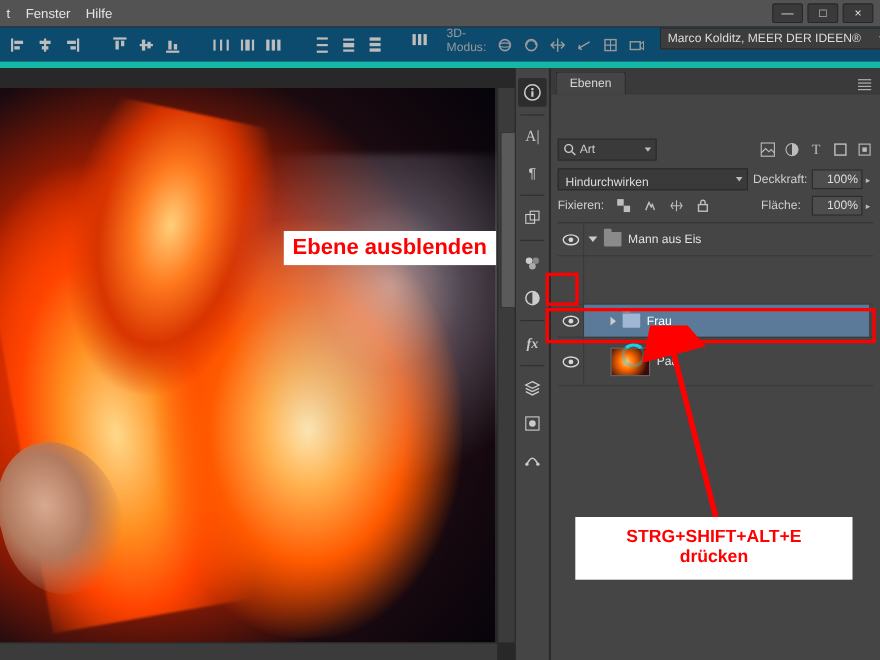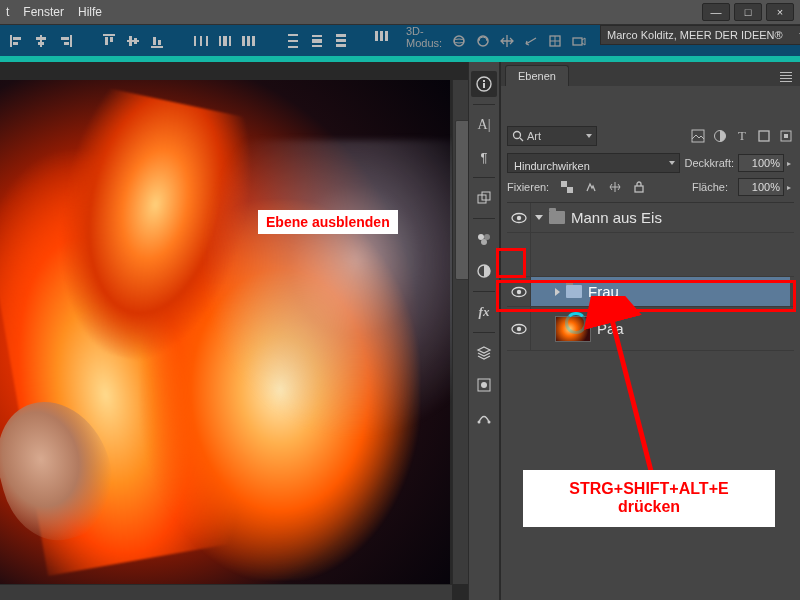--- a/index.html
+++ b/index.html
@@ -68,37 +68,37 @@
   .layer-row { display:flex; align-items:center; height:30px; border-bottom:1px solid #3a3a3a; padding-right:4px; position:relative; }
   .layer-row .vis { width:24px; height:100%; display:flex; align-items:center; justify-content:center; border-right:1px solid #3a3a3a; color:#d8d8d8; }
   .layer-row .content { flex:1; display:flex; align-items:center; height:100%; padding-left:4px; gap:6px; }
   .disclose { width:0;height:0;border-top:4px solid transparent;border-bottom:4px solid transparent;border-left:5px solid #ccc; }
   .disclose.open { border-left:4px solid transparent; border-right:4px solid transparent; border-top:5px solid #ccc; border-bottom:none; }
   .folder { width:16px;height:13px;background:#8a8a8a;border-radius:1px;position:relative; }
   .folder::before { content:""; position:absolute; top:-3px; left:0; width:7px; height:3px; background:#8a8a8a; border-radius:1px 1px 0 0; }
   .thumb { width:36px; height:26px; background:#222; border:1px solid #666; background-size:cover; }
   .thumb.white { background:#fff; }
   .thumb.fire { background:radial-gradient(circle at 40% 50%, #ffcf7a 0%, #ff6a00 30%, #3a0a0a 80%); }
-  .layer-name { color:#e2e2e2; font-size:15px; }
+  .layer-name { color:#e2e2e2; font-size:11px; }
   .layer-row.selected .content { background:#5b7a99; }
   .layer-row.selected .layer-name { color:#fff; }
   .layer-row.tall { height:44px; }
   .indent { width:14px; }
   .scales-ic { color:#bdbdbd; }
   .link-ic { color:#9a9a9a; }
 
   
   .redbox { position:absolute; border:3px solid #ff0000; pointer-events:none; }
   
   .redbox.eye { left:-5px; top:128px; width:30px; height:30px; z-index:30; }
   .redbox.frau { left:-5px; top:160px; width:300px; height:32px; z-index:30; }
 
   
   .annot { position:absolute; background:#fff; color:#ff0000; font-weight:bold; font-family:Arial, sans-serif; padding:4px 8px; z-index:50; white-space:pre; text-align:center; font-size:22px; line-height:1.15; }
-  .annot.small { font-size:14px; }
+  .annot.small { font-size:20px; }
   .annot.big { font-size:16px; padding:10px 12px; }
 
   
   .arrow-svg { position:absolute; z-index:45; pointer-events:none; }
 
   
   .ring { position:absolute; width:22px; height:22px; border:3px solid rgba(24,200,230,0.35); border-top-color:#18d0e8; border-radius:50%; z-index:40; }
 
   
   .vscroll { position:absolute; top:18px; right:0; width:16px; bottom:16px; background:#3b3b3b; border-left:1px solid #2a2a2a; }

